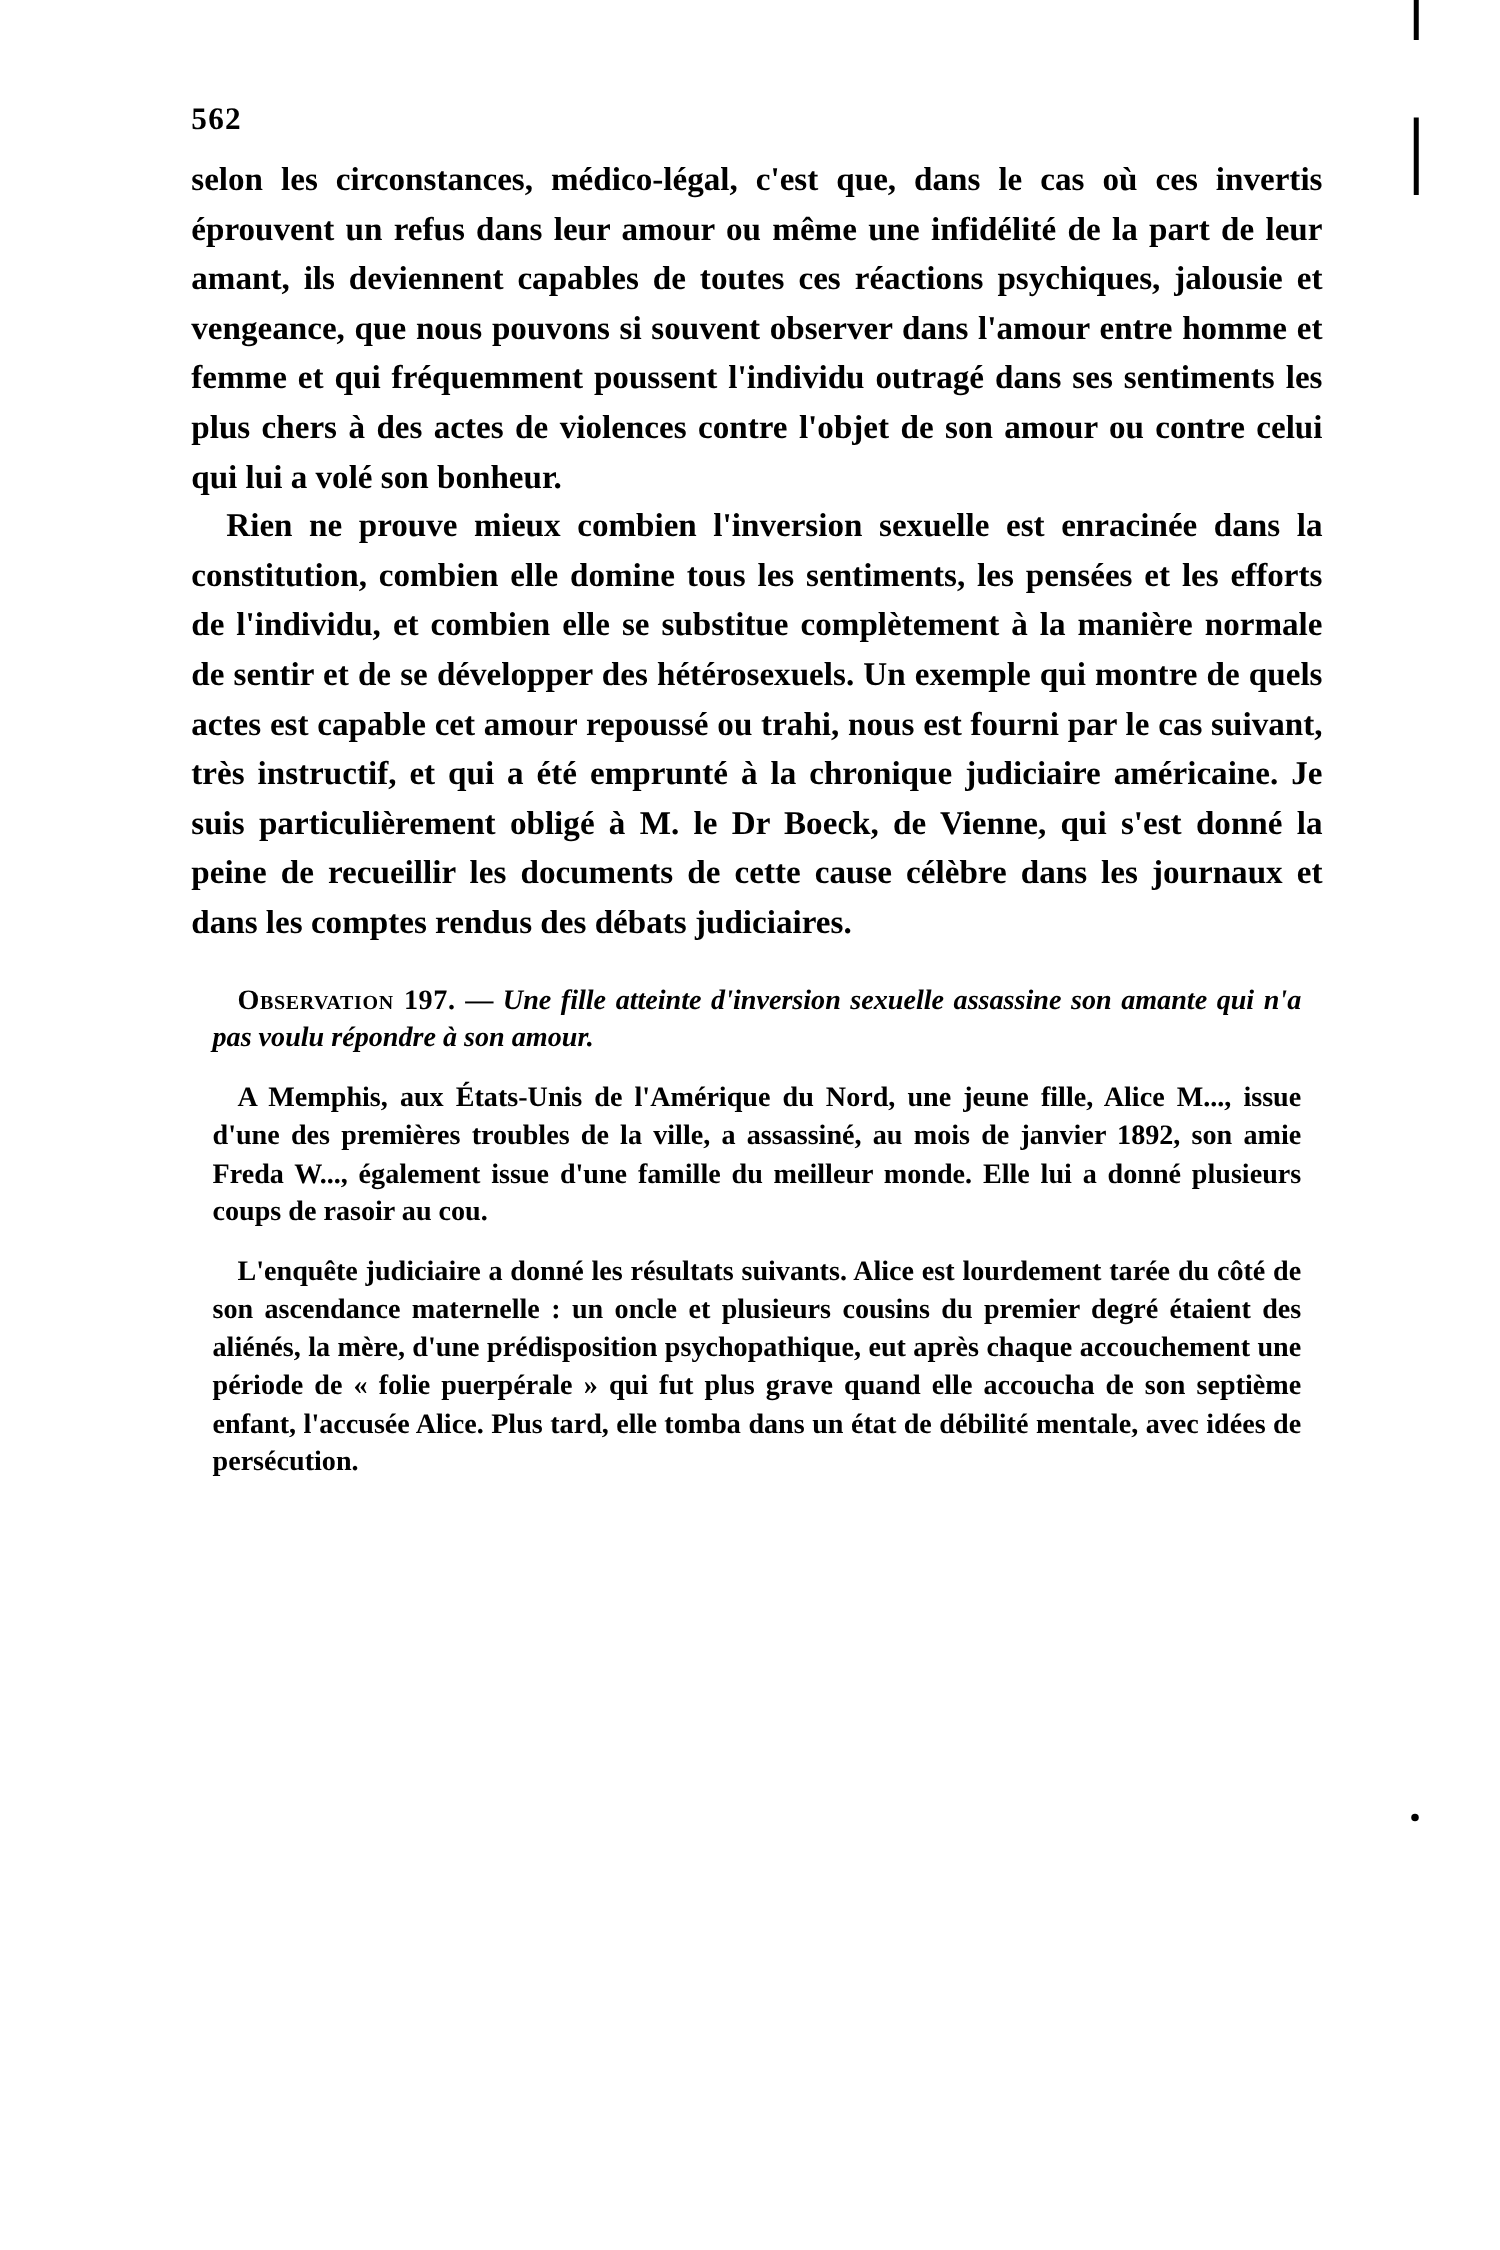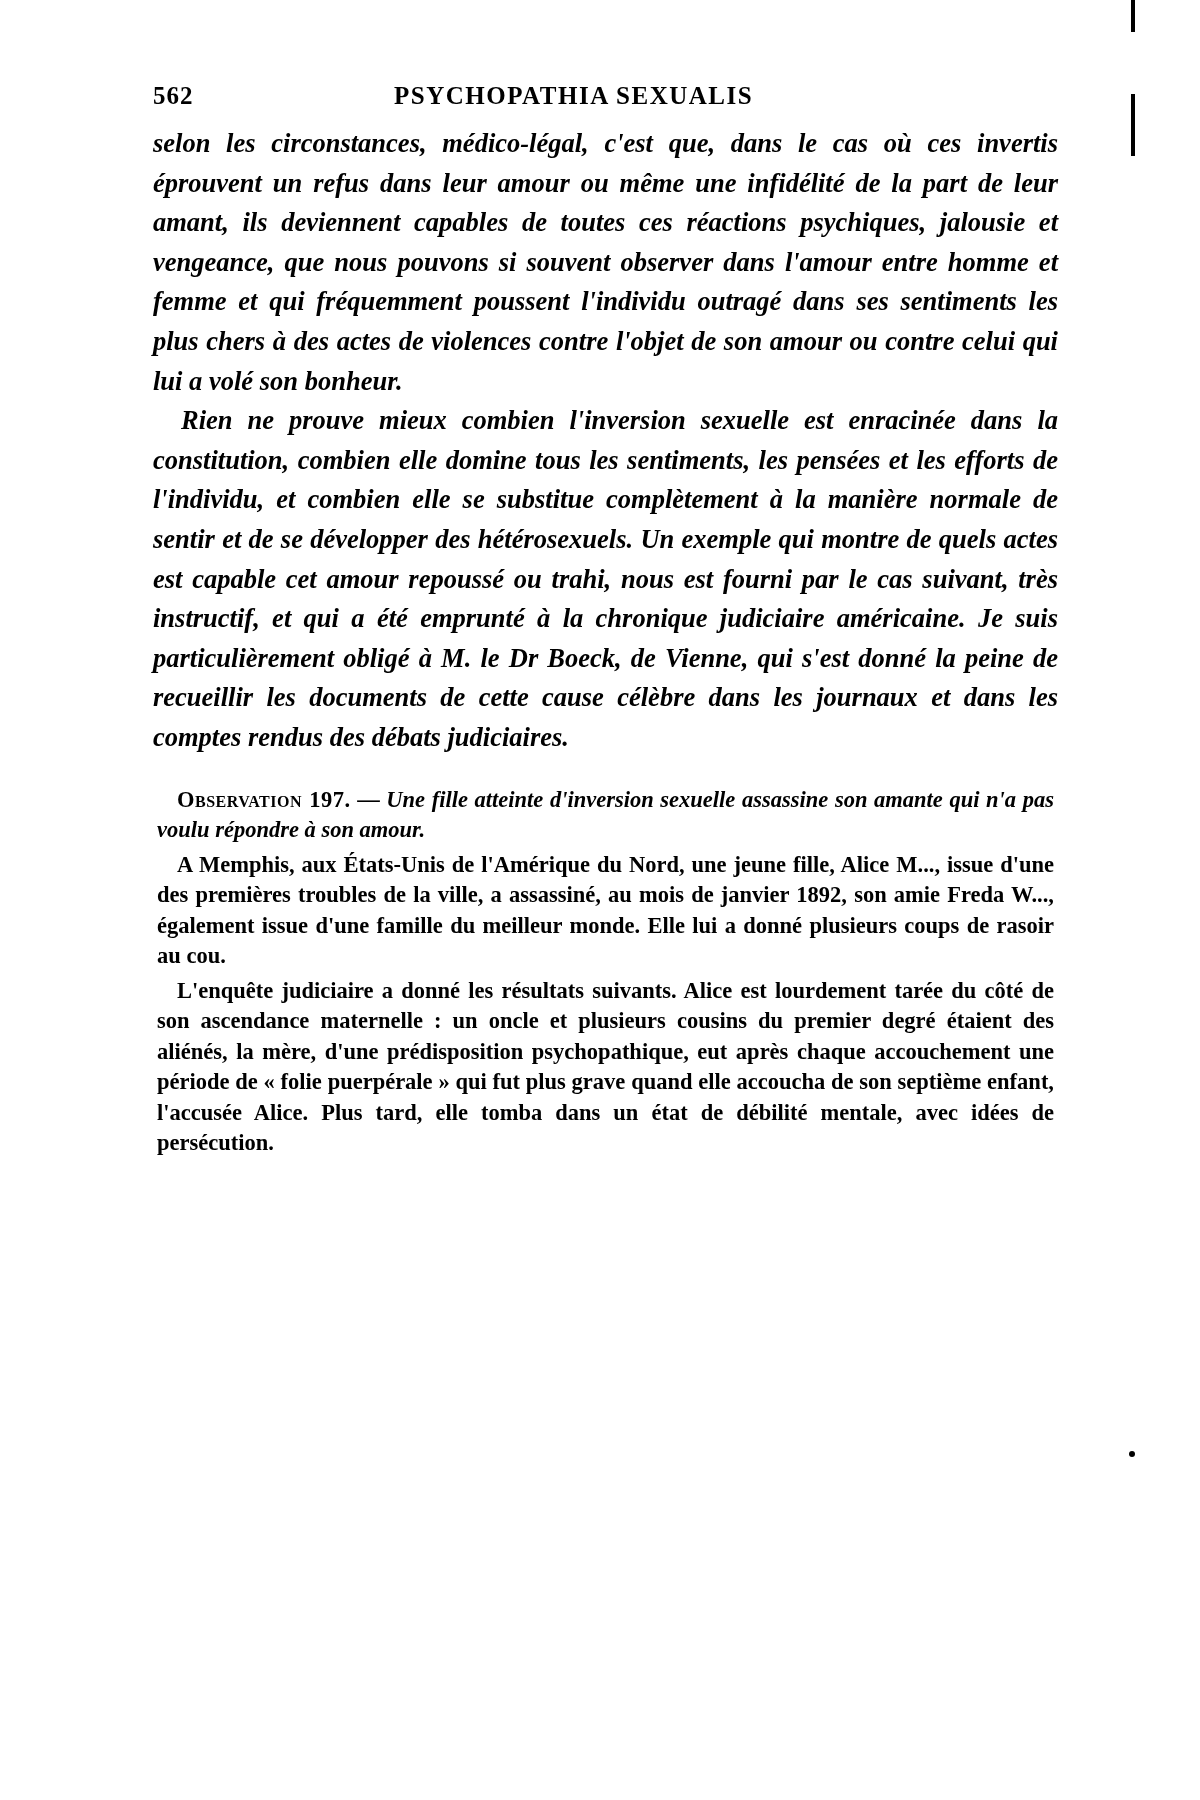--- a/index.html
+++ b/index.html
@@ -38,37 +38,36 @@
       left: 241px;
       top: 4px;
       letter-spacing: 1.5px;
     }
     .body-text {
       font-weight: bold;
       font-size: 26.5px;
       line-height: 39.6px;
       text-align: justify;
       margin-top: 6px;
-      font-style: italic;
     }
     .body-text p {
       margin: 0;
     }
     .indent {
       text-indent: 28px;
     }
     .obs {
       margin-top: 27px;
       font-size: 22.5px;
       line-height: 30.5px;
       font-weight: bold;
       text-align: justify;
     }
     .obs p {
-      margin: 4px;
+      margin: 17px;
     }
     .obs .head {
       text-indent: 20px;
     }
     .obs .lbl {
       font-variant: small-caps;
       letter-spacing: 0.5px;
     }
     .obs .title-it {
       font-style: italic;
@@ -93,21 +92,20 @@
 </head>
 <body>
 
 <div class="margin-mark" style="left:1131px; top:0; height:32px;"></div>
 <div class="margin-mark" style="left:1131px; top:94px; height:62px;"></div>
 <div class="margin-dot" style="left:1129px; top:1451px;"></div>
 
 <div class="page">
   <div class="running-head">
     <span class="page-number">562</span>
-    <span class="running-title">PSYCHOPATHIA SEXUALIS</span>
   </div>
 
   <div class="body-text">
     <p>selon les circonstances, médico-légal, c'est que, dans le cas où ces invertis éprouvent un refus dans leur amour ou même une infidélité de la part de leur amant, ils deviennent capables de toutes ces réactions psychiques, jalousie et vengeance, que nous pouvons si souvent observer dans l'amour entre homme et femme et qui fréquemment poussent l'individu outragé dans ses sentiments les plus chers à des actes de violences contre l'objet de son amour ou contre celui qui lui a volé son bonheur.</p>
     <p class="indent">Rien ne prouve mieux combien l'inversion sexuelle est enracinée dans la constitution, combien elle domine tous les sentiments, les pensées et les efforts de l'individu, et combien elle se substitue complètement à la manière normale de sentir et de se développer des hétérosexuels. Un exemple qui montre de quels actes est capable cet amour repoussé ou trahi, nous est fourni par le cas suivant, très instructif, et qui a été emprunté à la chronique judiciaire américaine. Je suis particulièrement obligé à M. le Dr Boeck, de Vienne, qui s'est donné la peine de recueillir les documents de cette cause célèbre dans les journaux et dans les comptes rendus des débats judiciaires.</p>
   </div>
 
   <div class="obs">
     <p class="head"><span class="lbl">Observation 197.</span><span> — </span><span class="title-it">Une fille atteinte d'inversion sexuelle assassine son amante qui n'a pas voulu répondre à son amour.</span></p>
     <p class="para">A Memphis, aux États-Unis de l'Amérique du Nord, une jeune fille, Alice M..., issue d'une des premières troubles de la ville, a assassiné, au mois de janvier 1892, son amie Freda W..., également issue d'une famille du meilleur monde. Elle lui a donné plusieurs coups de rasoir au cou.</p>

